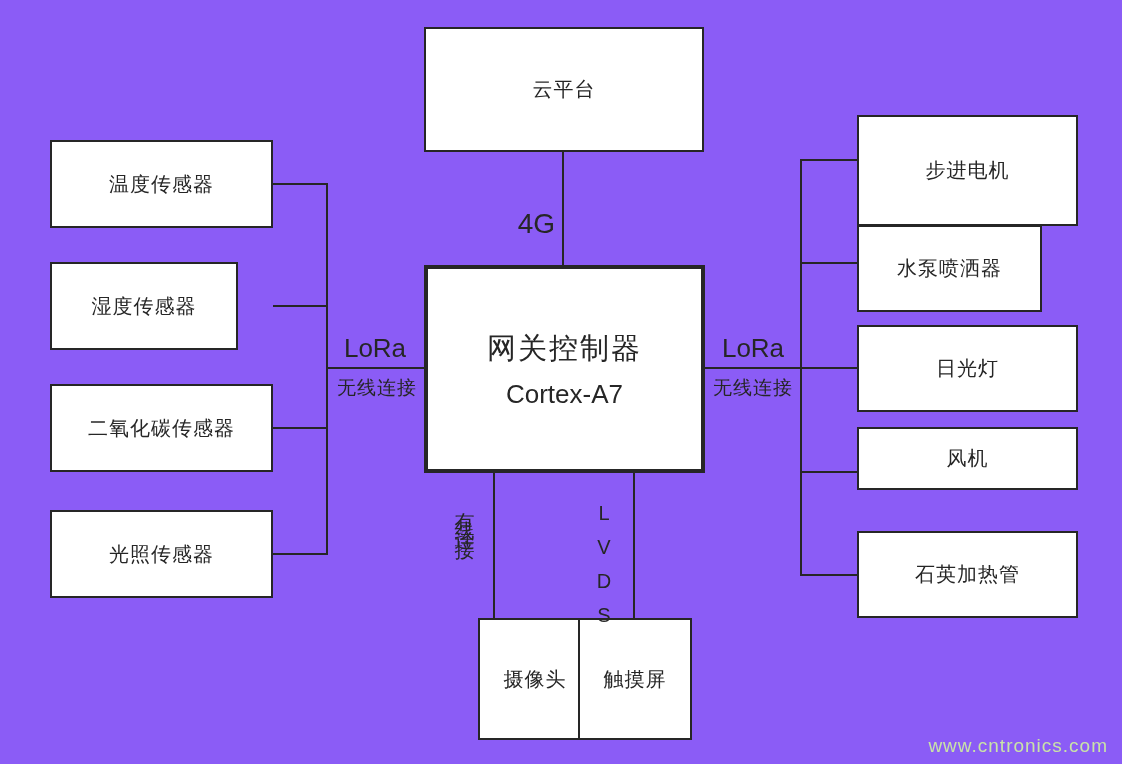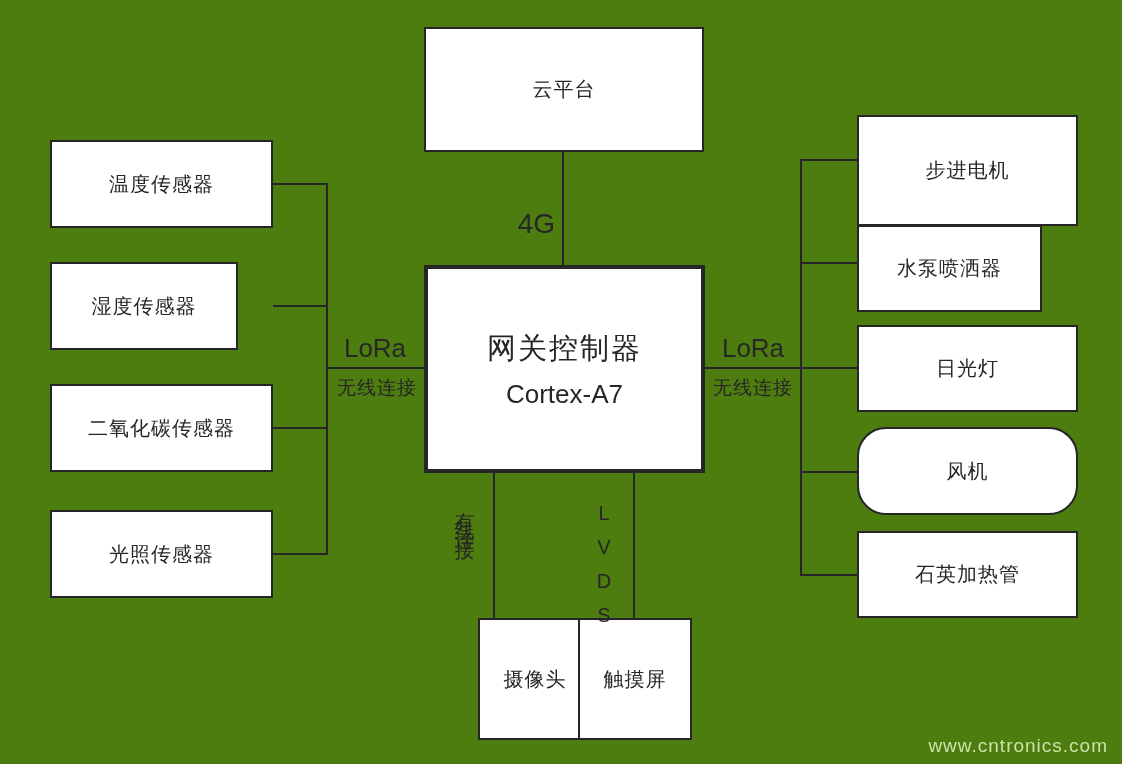--- a/index.html
+++ b/index.html
@@ -5,21 +5,21 @@
   html, body {
     margin: 0;
     padding: 0;
     background: #ffffff;
     font-family: "Liberation Sans", "DejaVu Sans", sans-serif;
   }
   .canvas {
     position: relative;
     width: 1122px;
     height: 764px;
-    background: #4d7c0f;
+    background: #8b5cf6;
     overflow: hidden;
     color: #262626;
   }
   .box {
     position: absolute;
     border: 2px solid #262626;
     background: #ffffff;
     display: flex;
     align-items: center;
     justify-content: center;
@@ -126,21 +126,21 @@
 
   <div class="box" style="left:857px; top:115px; width:221px; height:111px;">
     <span>步进电机</span>
   </div>
   <div class="box" style="left:857px; top:225px; width:185px; height:87px;">
     <span>水泵喷洒器</span>
   </div>
   <div class="box" style="left:857px; top:325px; width:221px; height:87px;">
     <span>日光灯</span>
   </div>
-  <div class="box" style="left:857px; top:427px; width:221px; height:88px;border-radius:29px;">
+  <div class="box" style="left:857px; top:427px; width:221px; height:63px;">
     <span>风机</span>
   </div>
   <div class="box" style="left:857px; top:531px; width:221px; height:87px;">
     <span>石英加热管</span>
   </div>
 
   <div class="box" style="left:438px; top:618px; width:114px; height:122px;margin-left:40px;">
     <span>摄像头</span>
   </div>
   <div class="box" style="left:578px; top:618px; width:114px; height:122px;">

